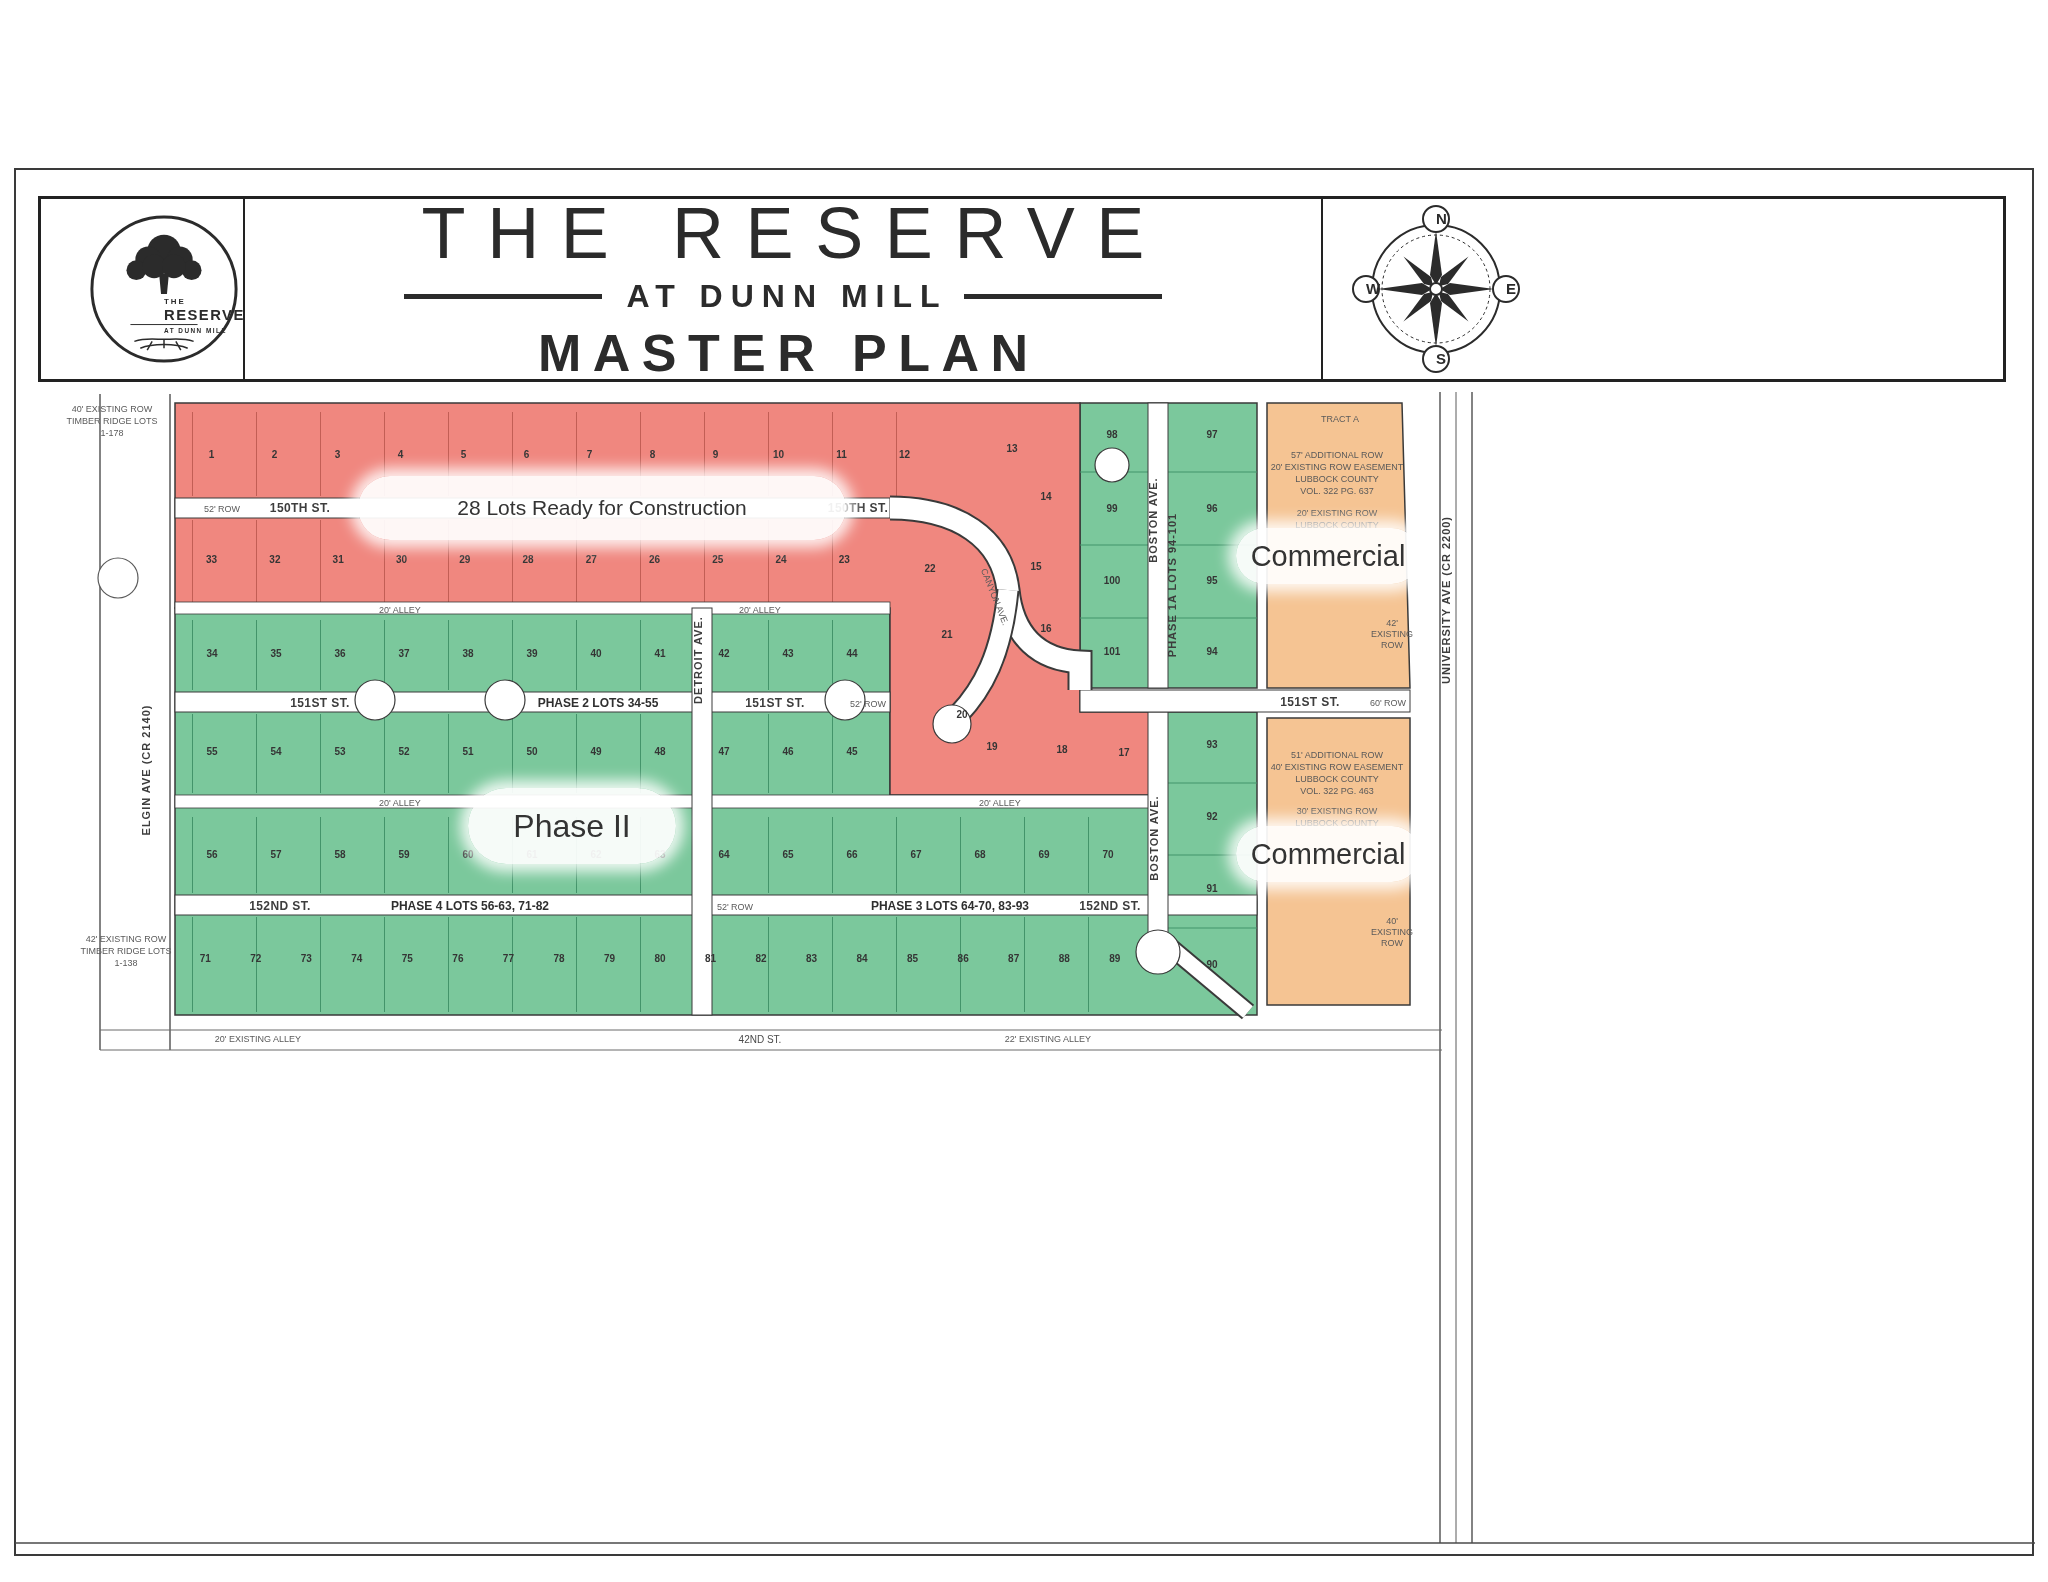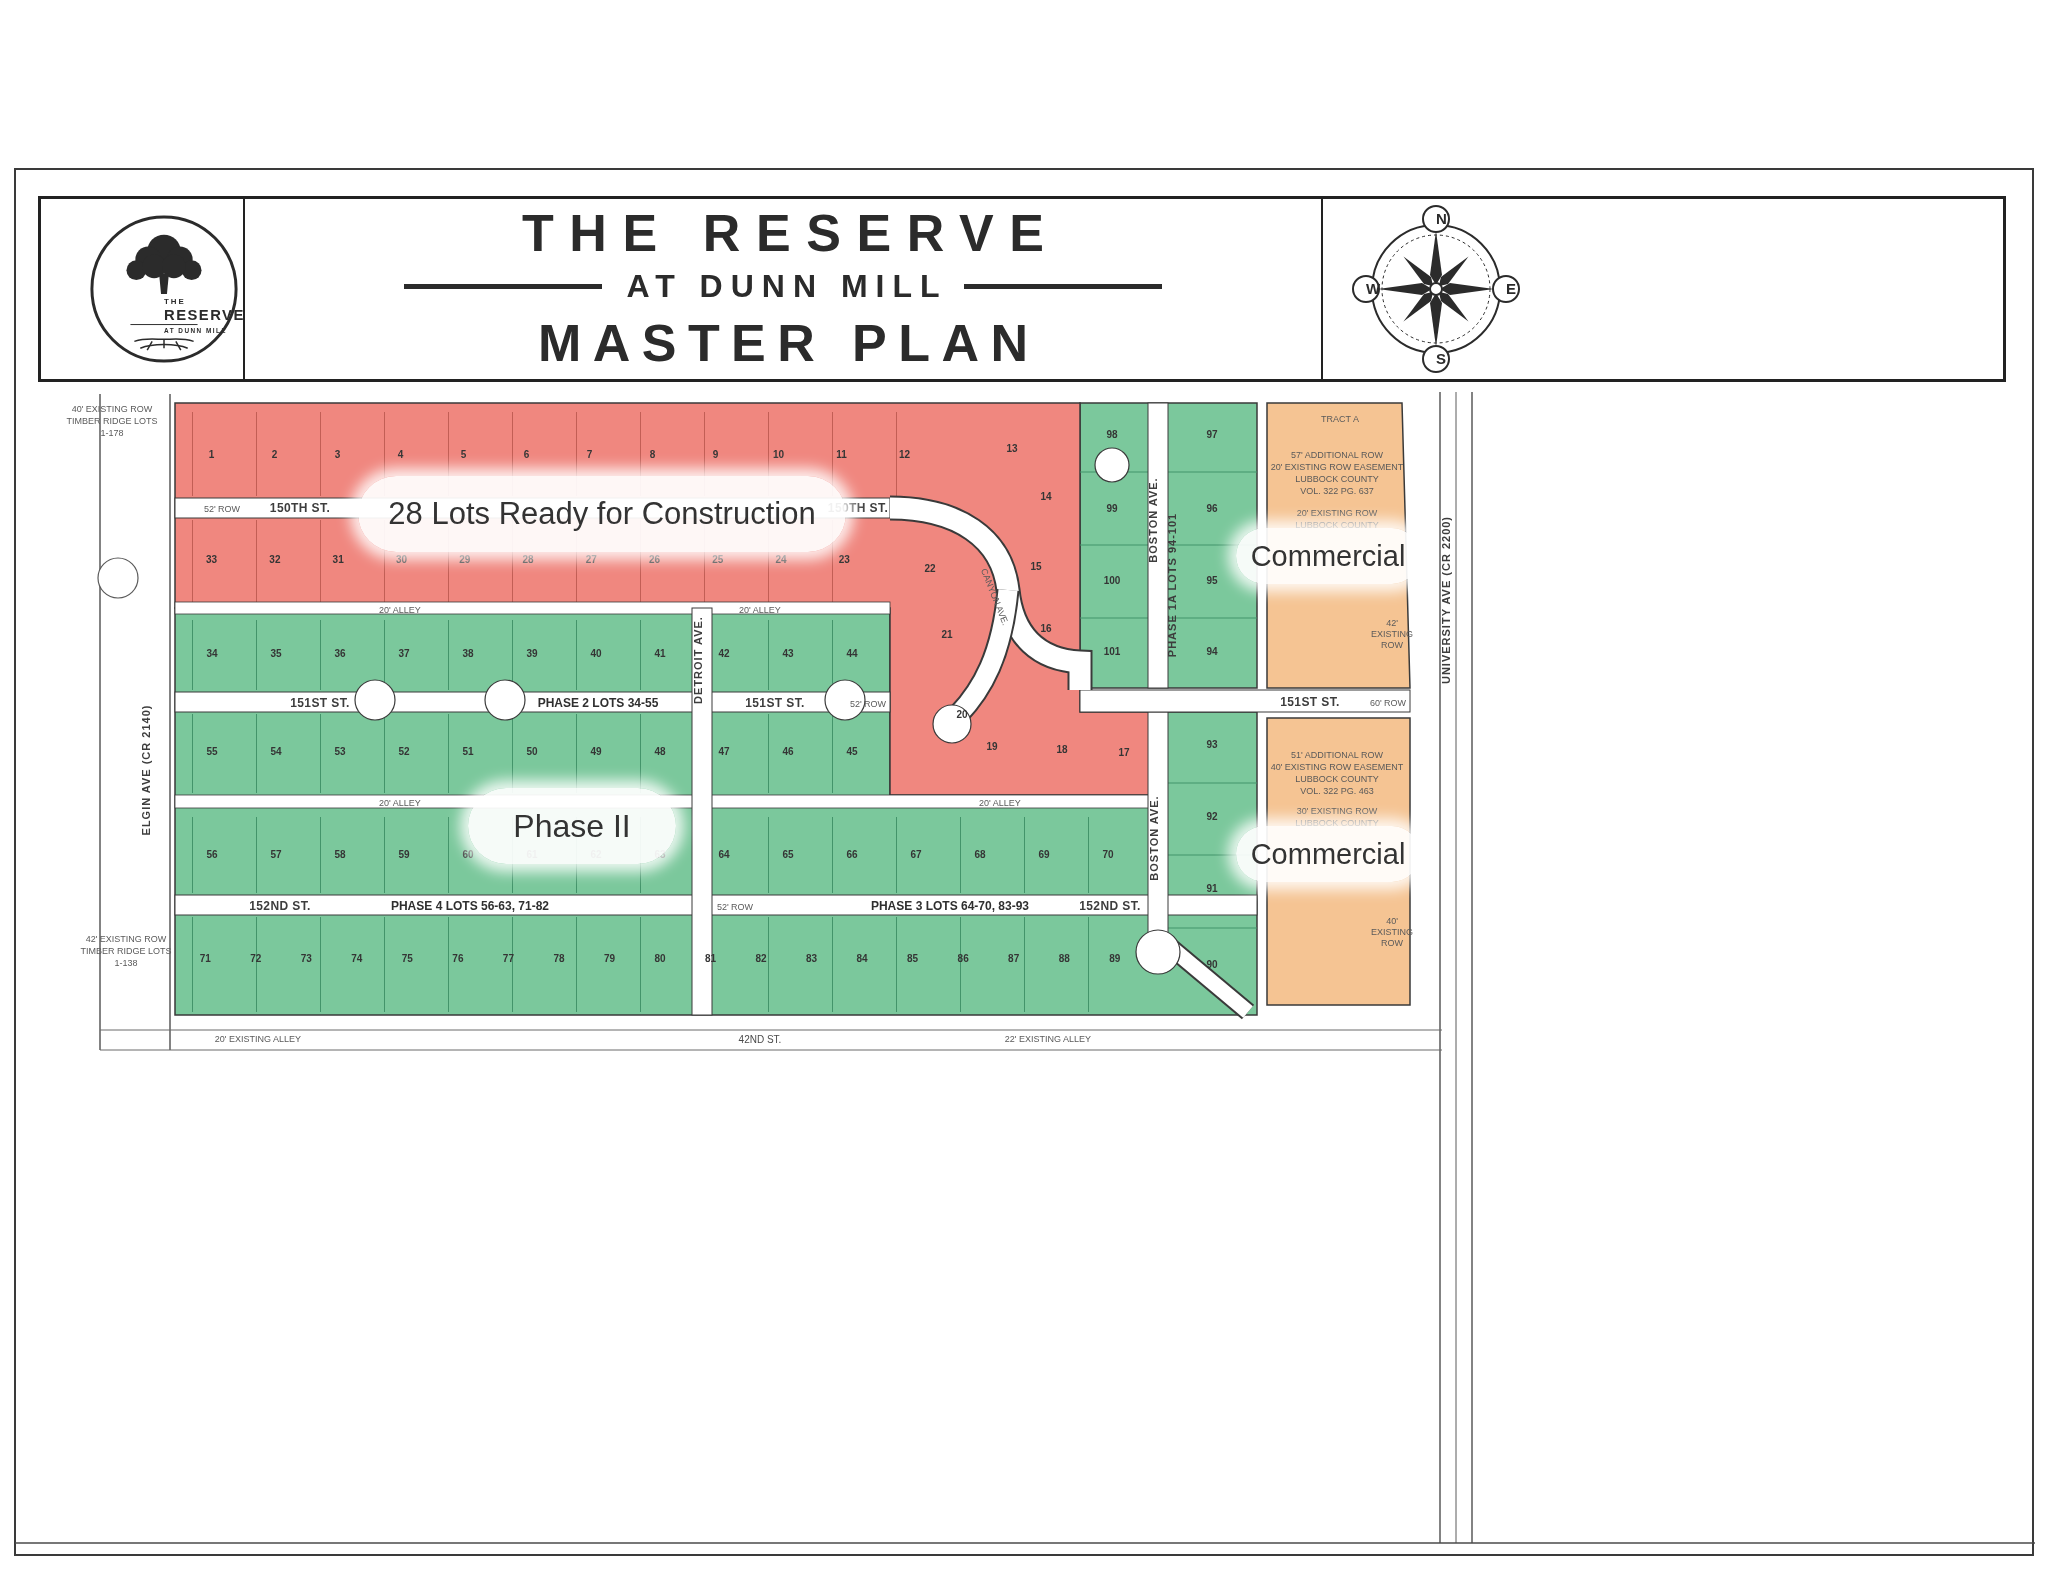--- a/index.html
+++ b/index.html
@@ -9,32 +9,32 @@
          border:2px solid #3a3a3a;box-sizing:border-box;z-index:0;}
   
   .header{position:absolute;left:38px;top:196px;width:1968px;height:186px;
           border:3px solid #222;background:#fff;box-sizing:border-box;
           display:flex;align-items:stretch;z-index:2;}
   .logo-section{width:202px;display:flex;align-items:center;justify-content:flex-end;
                 border-right:2px solid #222;}
   .title-section{width:1076px;display:flex;flex-direction:column;align-items:center;
                  justify-content:center;border-right:2px solid #222;padding-top:2px;}
   .compass-section{flex:1;display:flex;align-items:center;}
-  .main-title{font-size:52px;font-weight:700;letter-spacing:.30em;margin-right:-.30em;
+  .main-title{font-size:72px;font-weight:400;letter-spacing:.30em;margin-right:-.30em;
               line-height:1.02;color:#2b2b2b;white-space:nowrap;}
   .subtitle-row{display:flex;align-items:center;gap:24px;margin-top:8px;}
   .rule{width:198px;height:5px;background:#2b2b2b;}
   .subtitle{font-size:32px;font-weight:700;letter-spacing:.25em;margin-right:-.25em;white-space:nowrap;}
   .plan-title{font-size:52px;font-weight:800;letter-spacing:.22em;margin-right:-.22em;
               margin-top:8px;white-space:nowrap;}
   
   .pill{position:absolute;background:rgba(255,255,255,.93);border-radius:40px;
         display:flex;align-items:center;justify-content:center;color:#333;
         font-weight:500;z-index:3;box-shadow:0 0 14px 8px rgba(255,255,255,.85);white-space:nowrap;}
-  #pill-ready{left:358px;top:476px;width:488px;height:76px;font-size:31px;}
+  #pill-ready{left:358px;top:476px;width:488px;height:64px;font-size:21px;}
   #pill-phase2{left:468px;top:788px;width:208px;height:76px;font-size:32px;}
   #pill-comm-upper{left:1236px;top:528px;width:184px;height:56px;font-size:29px;}
   #pill-comm-lower{left:1236px;top:826px;width:184px;height:56px;font-size:29px;}
   
   .plat{position:absolute;left:0;top:0;z-index:1;}
   .plat text{font-family:"Liberation Sans",sans-serif;text-anchor:middle;}
   .street{font-size:12px;font-weight:bold;fill:#3d3d3d;letter-spacing:.4px;}
   .phase{font-size:12px;font-weight:bold;fill:#2f2f2f;}
   .ave{font-size:11px;font-weight:bold;fill:#3d3d3d;letter-spacing:1px;}
   .tiny{font-size:9px;fill:#5a5a5a;}

